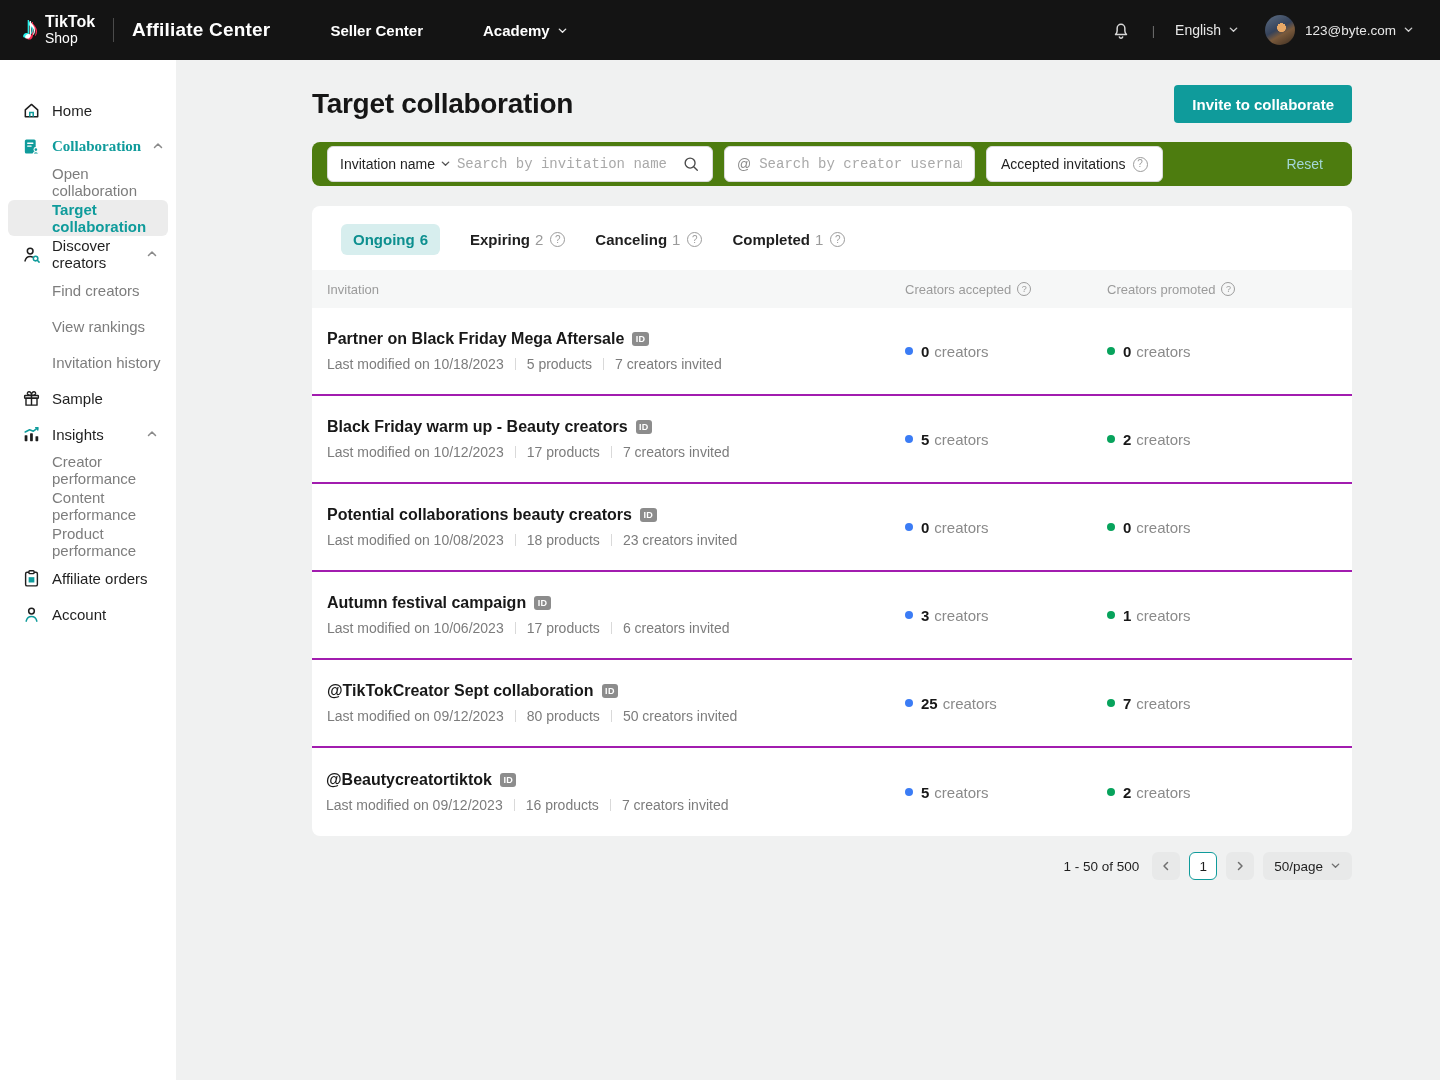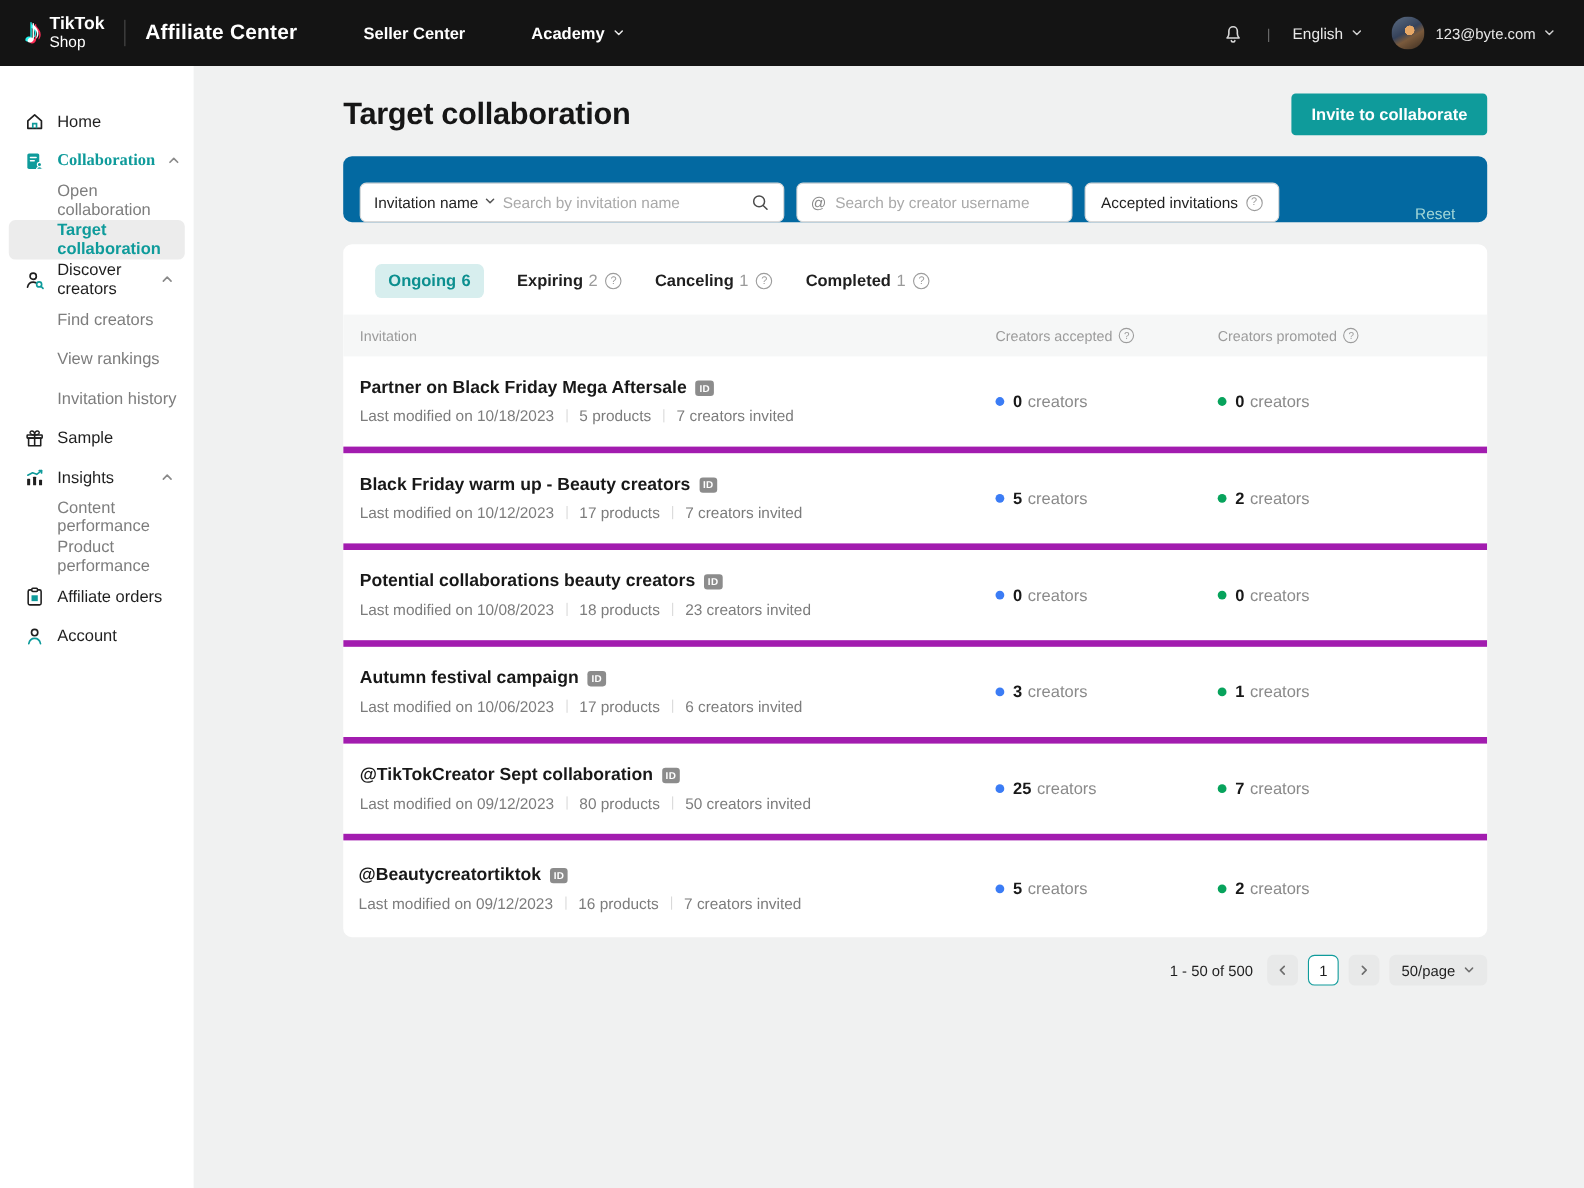--- a/index.html
+++ b/index.html
@@ -63,32 +63,32 @@
   .page-title { font-size:28px; font-weight:700; color:#161616; letter-spacing:-.3px; }
   .invite-btn {
     background:#0f9b9b; color:#fff; border:none; border-radius:4px;
     height:38px; padding:0 18px; font-size:15px; font-weight:600; cursor:pointer;
     font-family:inherit;
     margin-left:44px;
   }
 
   
   .filter-card {
-    margin-top:19px; background:#0369a1; border-radius:8px; height:60px;
-    display:flex; align-items:flex-end; padding:0 15px; gap:11px;
+    margin-top:19px; background:#4d7c0f; border-radius:8px; height:44px;
+    display:flex; align-items:center; padding:0 15px; gap:11px;
   }
   .combo-input {
     width:386px; height:36px; border:1px solid #d9d9d9; border-radius:6px;
     display:flex; align-items:center; padding:0 12px; gap:6px; background:#fff;
   }
   .field-selector { display:flex; align-items:center; gap:5px; cursor:pointer; flex:none; }
   .field-selector-label { font-size:14px; color:#1f1f1f; font-weight:500; }
   .combo-input input, .user-input input {
     border:none; outline:none; flex:1; min-width:0; font-size:14px; color:#333;
-    font-family:Liberation Sans, sans-serif; background:transparent;
+    font-family:Liberation Mono, monospace; background:transparent;
   }
   .combo-input input::placeholder, .user-input input::placeholder { color:#a9a9a9; }
   .search-ic { display:flex; align-items:center; cursor:pointer; }
   .user-input {
     width:251px; height:36px; border:1px solid #d9d9d9; border-radius:6px;
     display:flex; align-items:center; padding:0 12px; gap:8px; background:#fff;
   }
   .at-prefix { color:#8a8a8a; font-size:14px; }
   .accepted-btn {
     height:36px; border:1px solid #d9d9d9; border-radius:6px; background:#fff;
@@ -111,21 +111,21 @@
   .tab-count { font-size:15px; color:#9a9a9a; }
   .tab .help { margin-left:2px; }
   .tab.active { background:#d7eeee; padding:7px 12px; border-radius:6px; }
   .tab.active .tab-label, .tab.active .tab-count { color:#0c8f8f; font-weight:700; }
 
   .thead, .trow { display:grid; grid-template-columns:1fr 202px 230px; padding:0 15px; align-items:center; }
   .thead { height:38px; background:#f6f7f7; font-size:13px; color:#9b9b9b; }
   .th { display:flex; align-items:center; gap:6px; }
   .th .help { width:14px; height:14px; font-size:9px; }
 
-  .trow { height:88px; border-bottom:6px solid #a21caf; cursor:pointer; }
+  .trow { height:88px; border-bottom:2px solid #a21caf; cursor:pointer; }
   .trow:last-child { border-bottom:none;padding-left:14px; }
   .row-title { display:flex; align-items:center; gap:8px; font-size:16px; font-weight:700; color:#181818; }
   .id-badge {
     background:#8c8c8c; color:#fff; font-size:9px; font-weight:700;
     border-radius:3px; padding:2.5px 3.5px; line-height:1; letter-spacing:.3px;
   }
   .row-meta { margin-top:8px; display:flex; align-items:center; font-size:14px; color:#7c7c7c; }
   .meta-div { width:1px; height:12px; background:#d9d9d9; margin:0 11px; }
   .cell { display:flex; align-items:center; gap:8px; font-size:15px; }
   .dot { width:8px; height:8px; border-radius:50%; flex:none; }
@@ -278,20 +278,23 @@
               <path d="M3.4 7.4 8 5l4 1.5L16.6 3" stroke="#0f9b9b" fill="none" stroke-width="1.6" stroke-linecap="round" stroke-linejoin="round"></path>
               <path d="M16.6 3h-2.2M16.6 3v2.2" stroke="#0f9b9b" stroke-width="1.6" stroke-linecap="round"></path>
             </svg>
           </span>
           <span>Insights</span>
           <span class="side-chev">
             <svg width="12" height="12" viewBox="0 0 12 12">
               <path d="M2.5 7.5 6 4l3.5 3.5" stroke="#8a8a8a" stroke-width="1.5" fill="none" stroke-linecap="round" stroke-linejoin="round"></path>
             </svg>
           </span>
+        </div>
+        <div class="side-sub">
+          <span>Creator performance</span>
         </div>
         <div class="side-sub">
           <span>Content performance</span>
         </div>
         <div class="side-sub">
           <span>Product performance</span>
         </div>
         <div class="side-item">
           <span class="side-icon">
             <svg width="19" height="19" viewBox="0 0 20 20">

